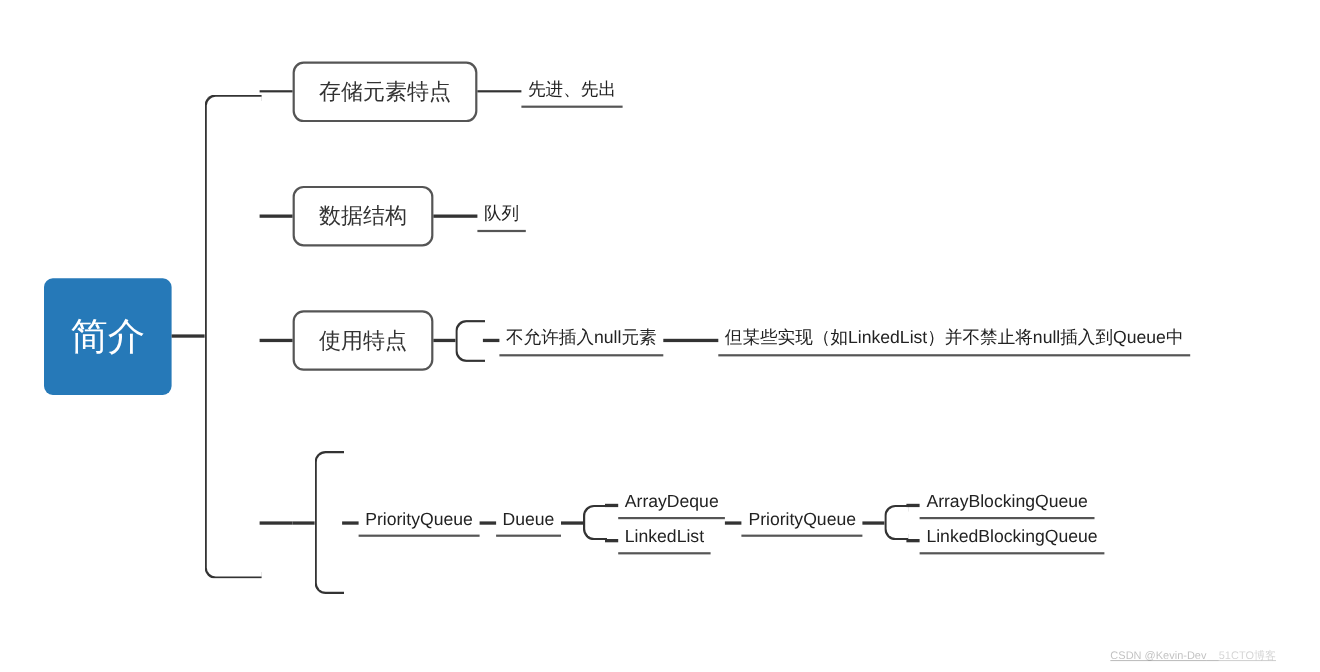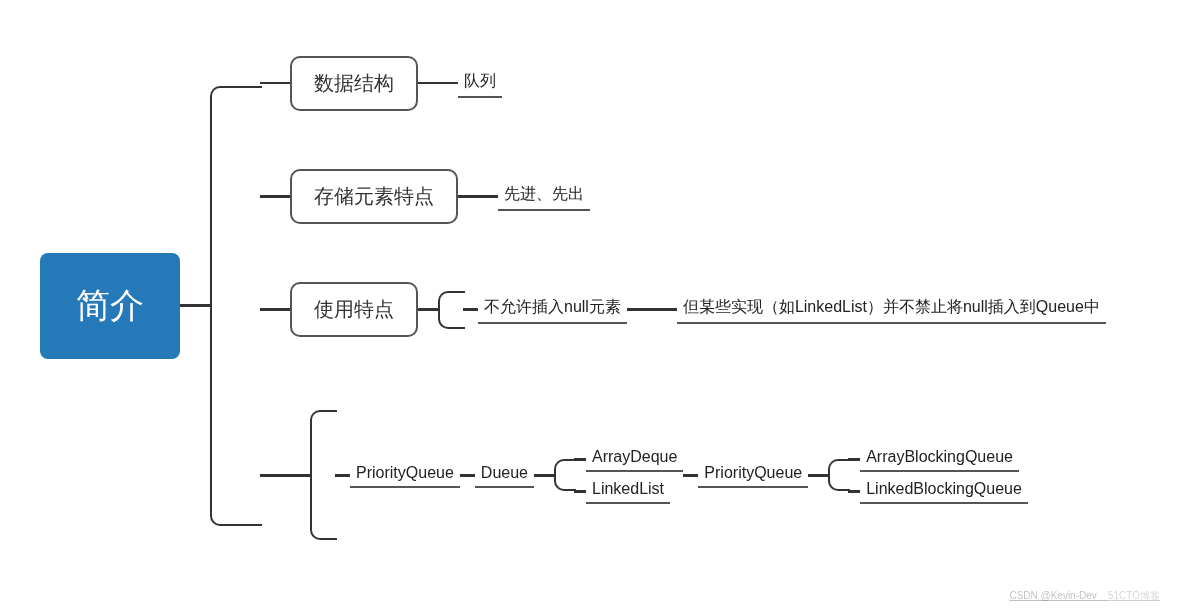--- a/index.html
+++ b/index.html
@@ -15,21 +15,21 @@
   }
   .mindmap {
     display: flex;
     align-items: center;
     height: 100%;
   }
   .root {
     background: #2679b8;
     color: #fff;
     font-size: 34px;
-    padding: 30px 36px;
+    padding: 30px 24px;
     border-radius: 8px;
     flex-shrink: 0;
   }
   .branches {
     display: flex;
     flex-direction: column;
     justify-content: space-between;
     height: 540px;
     margin-left: 0;
   }
@@ -112,33 +112,33 @@
   <div class="h-line" style="width:30px"></div>
 
   <div class="bracket" style="height:440px">
   </div>
 
   <div class="branches" style="height:500px;justify-content:space-between;">
 
     <div class="branch-row">
       <div class="h-line" style="width:30px"></div>
       <div class="node-box">
+        <span>存储元素特点</span>
+      </div>
+      <div class="h-line" style="width:40px"></div>
+      <span class="leaf-text">先进、先出</span>
+    </div>
+
+    <div class="branch-row">
+      <div class="h-line" style="width:30px"></div>
+      <div class="node-box">
         <span>数据结构</span>
       </div>
       <div class="h-line" style="width:40px"></div>
       <span class="leaf-text">队列</span>
-    </div>
-
-    <div class="branch-row">
-      <div class="h-line" style="width:30px"></div>
-      <div class="node-box">
-        <span>存储元素特点</span>
-      </div>
-      <div class="h-line" style="width:40px"></div>
-      <span class="leaf-text">先进、先出</span>
     </div>
 
     <div class="branch-row">
       <div class="h-line" style="width:30px"></div>
       <div class="node-box">
         <span>使用特点</span>
       </div>
       <div class="h-line" style="width:20px"></div>
       <div class="bracket" style="height:38px;width:25px"></div>
       <div class="leaves">

